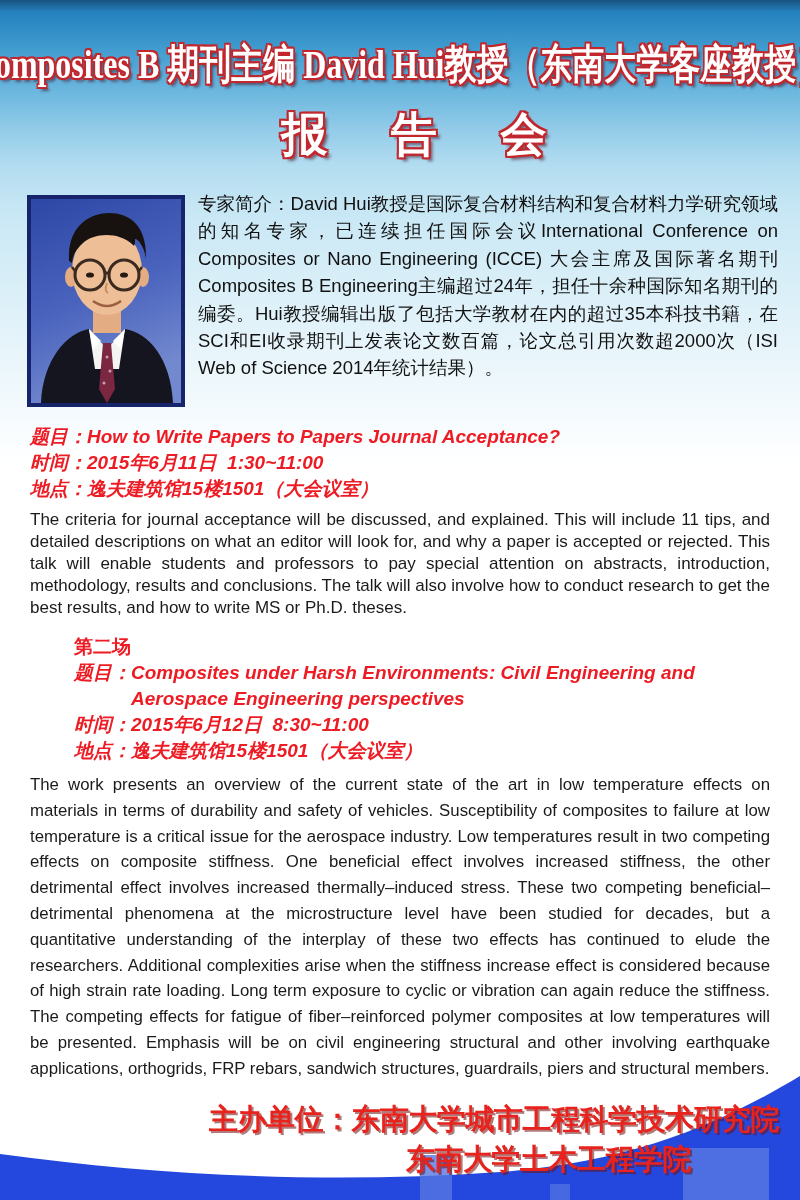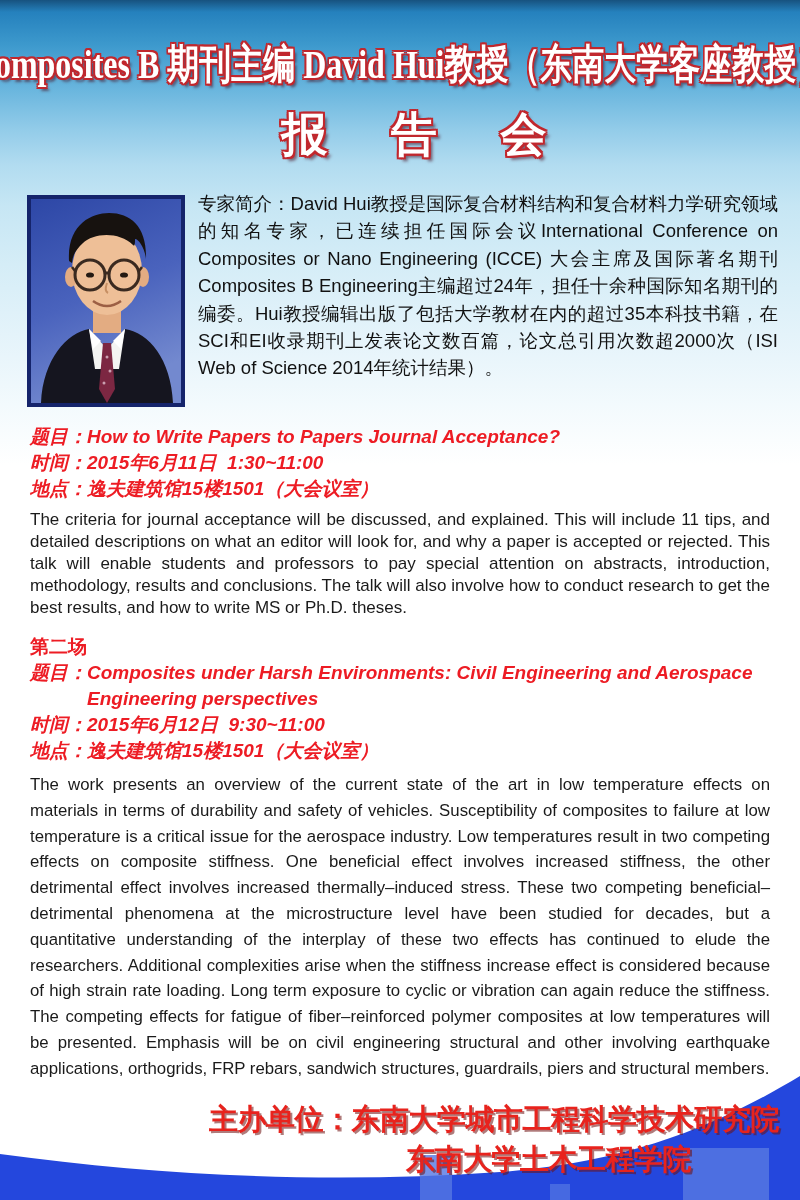--- a/index.html
+++ b/index.html
@@ -121,21 +121,21 @@
   .session-label { flex: none; white-space: pre; }
   .session-text  { flex: 1; white-space: pre-wrap; }
   .abstract {
     margin-top: 7px;
     font-size: 17px;
     line-height: 22px;
     text-align: justify;
     color: #1a1a1a;
   }
   .abstract.second { font-size: 16.8px; line-height: 25.8px; margin-top: 8px; }
-  .session.second { margin-top: 15px; }
+  .session.second { margin-top: 15px; margin-left: 44px; }
 
   
   .footer-wave {
     position: absolute;
     left: 0;
     bottom: 0;
     width: 800px;
     height: 140px;
     z-index: 1;
   }
@@ -231,21 +231,21 @@
     <div class="abstract">The criteria for journal acceptance will be discussed, and explained. This will include 11 tips, and detailed descriptions on what an editor will look for, and why a paper is accepted or rejected. This talk will enable students and professors to pay special attention on abstracts, introduction, methodology, results and conclusions. The talk will also involve how to conduct research to get the best results, and how to write MS or Ph.D. theses.</div>
 
     <div class="session second">
       <div class="session-heading">第二场</div>
       <div class="session-row">
         <span class="session-label">题目：</span>
         <span class="session-text">Composites under Harsh Environments: Civil Engineering and Aerospace Engineering perspectives</span>
       </div>
       <div class="session-row">
         <span class="session-label">时间：</span>
-        <span class="session-text">2015年6月12日  9:30~11:00</span>
+        <span class="session-text">2015年6月12日  8:30~11:00</span>
       </div>
       <div class="session-row">
         <span class="session-label">地点：</span>
         <span class="session-text">逸夫建筑馆15楼1501（大会议室）</span>
       </div>
     </div>
 
     <div class="abstract second">The work presents an overview of the current state of the art in low temperature effects on materials in terms of durability and safety of vehicles. Susceptibility of composites to failure at low temperature is a critical issue for the aerospace industry. Low temperatures result in two competing effects on composite stiffness. One beneficial effect involves increased stiffness, the other detrimental effect involves increased thermally–induced stress. These two competing beneficial–detrimental phenomena at the microstructure level have been studied for decades, but a quantitative understanding of the interplay of these two effects has continued to elude the researchers. Additional complexities arise when the stiffness increase effect is considered because of high strain rate loading. Long term exposure to cyclic or vibration can again reduce the stiffness. The competing effects for fatigue of fiber–reinforced polymer composites at low temperatures will be presented. Emphasis will be on civil engineering structural and other involving earthquake applications, orthogrids, FRP rebars, sandwich structures, guardrails, piers and structural members.</div>
   </div>
 

